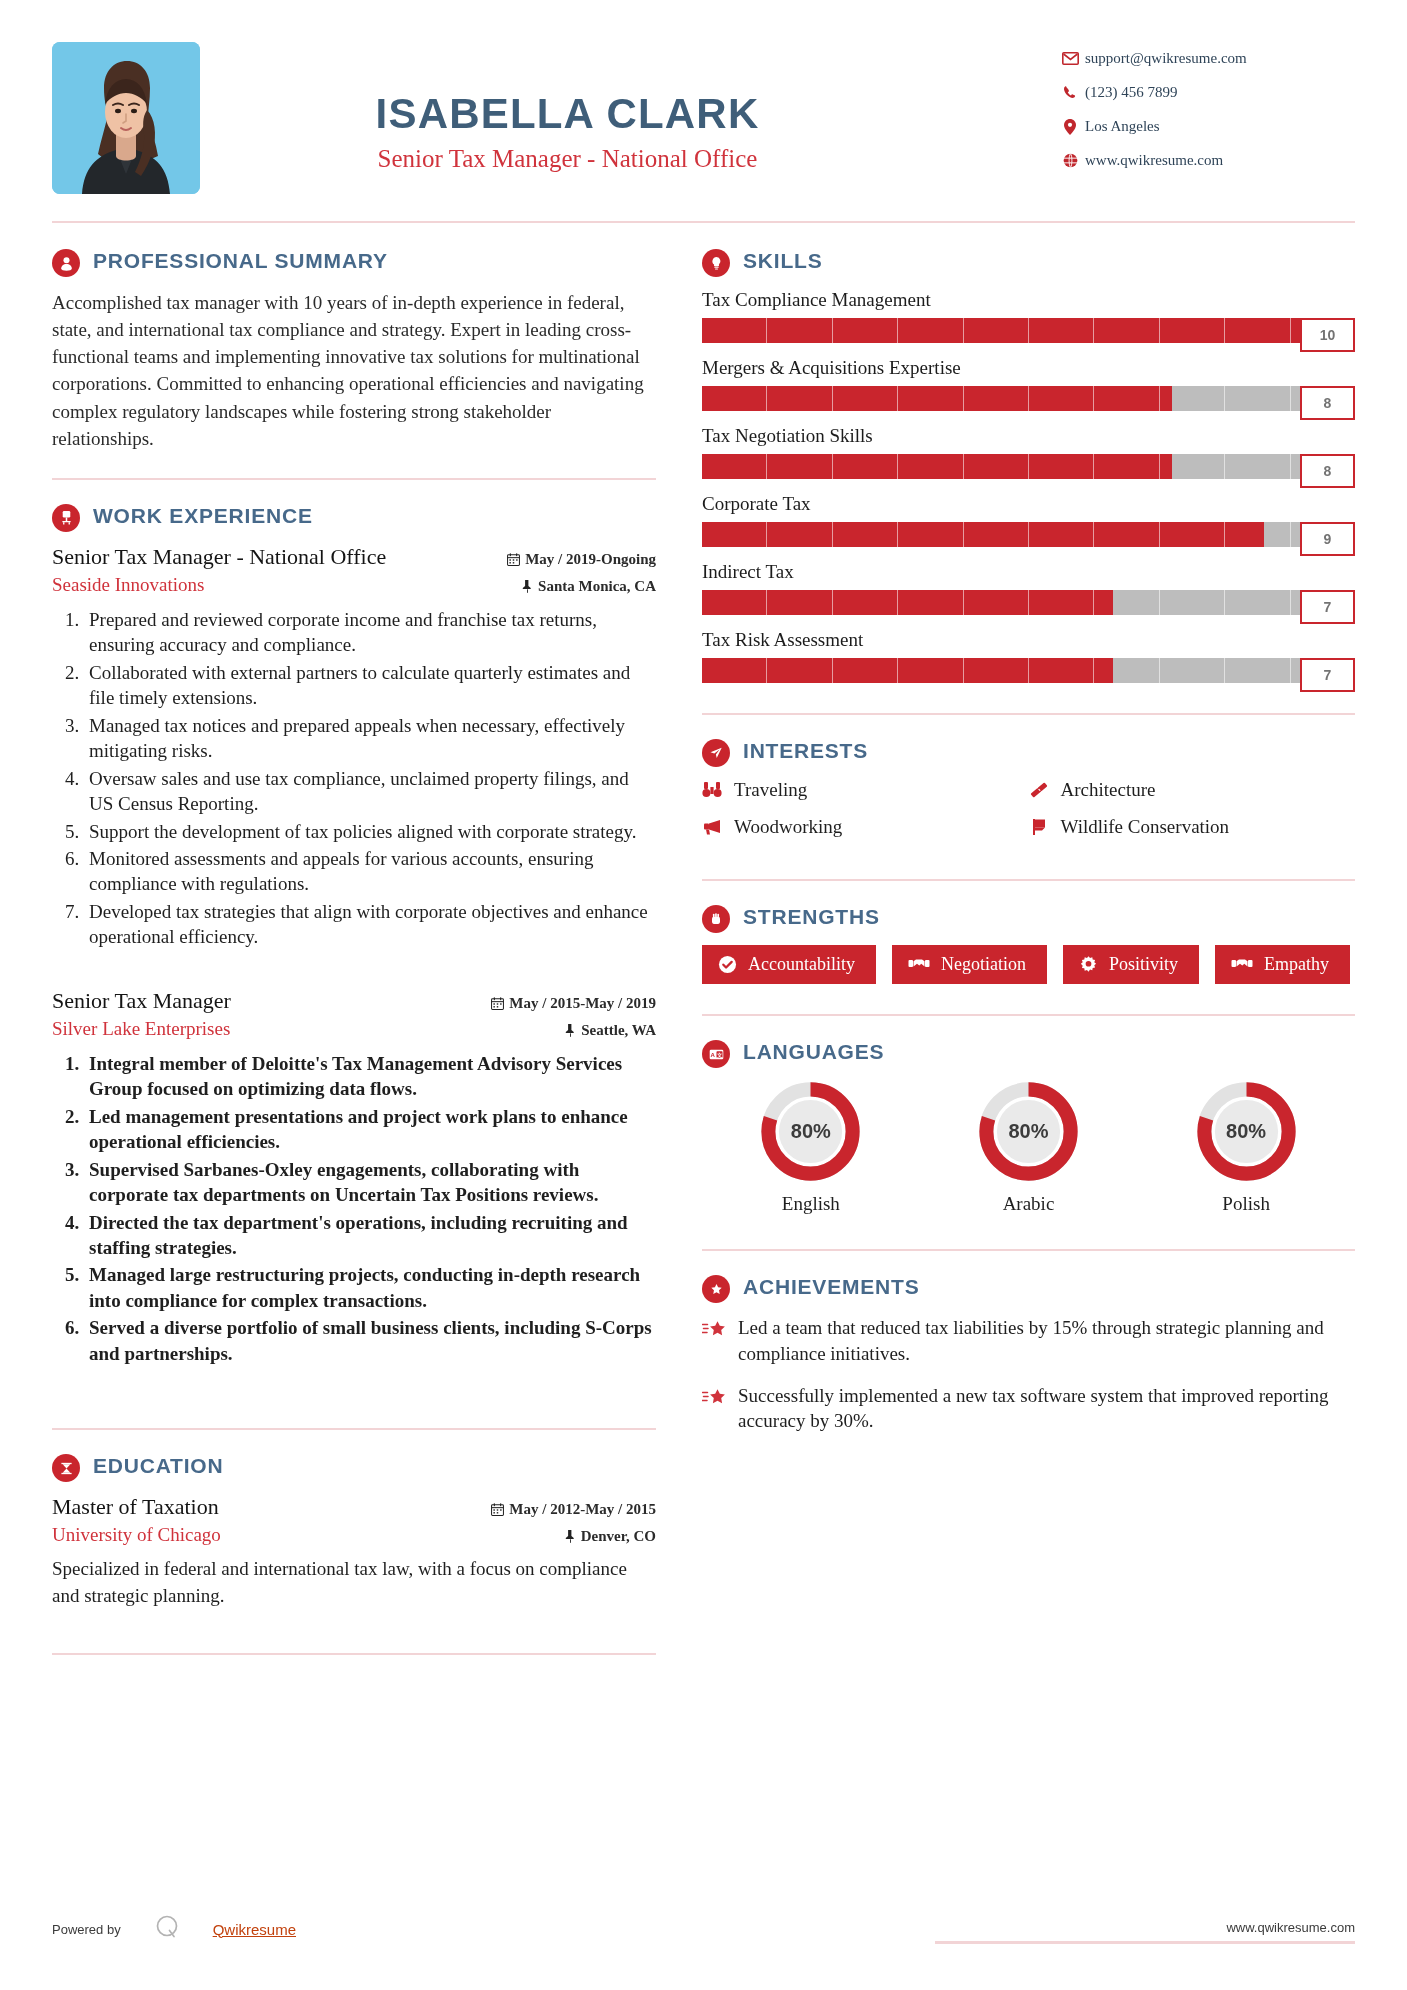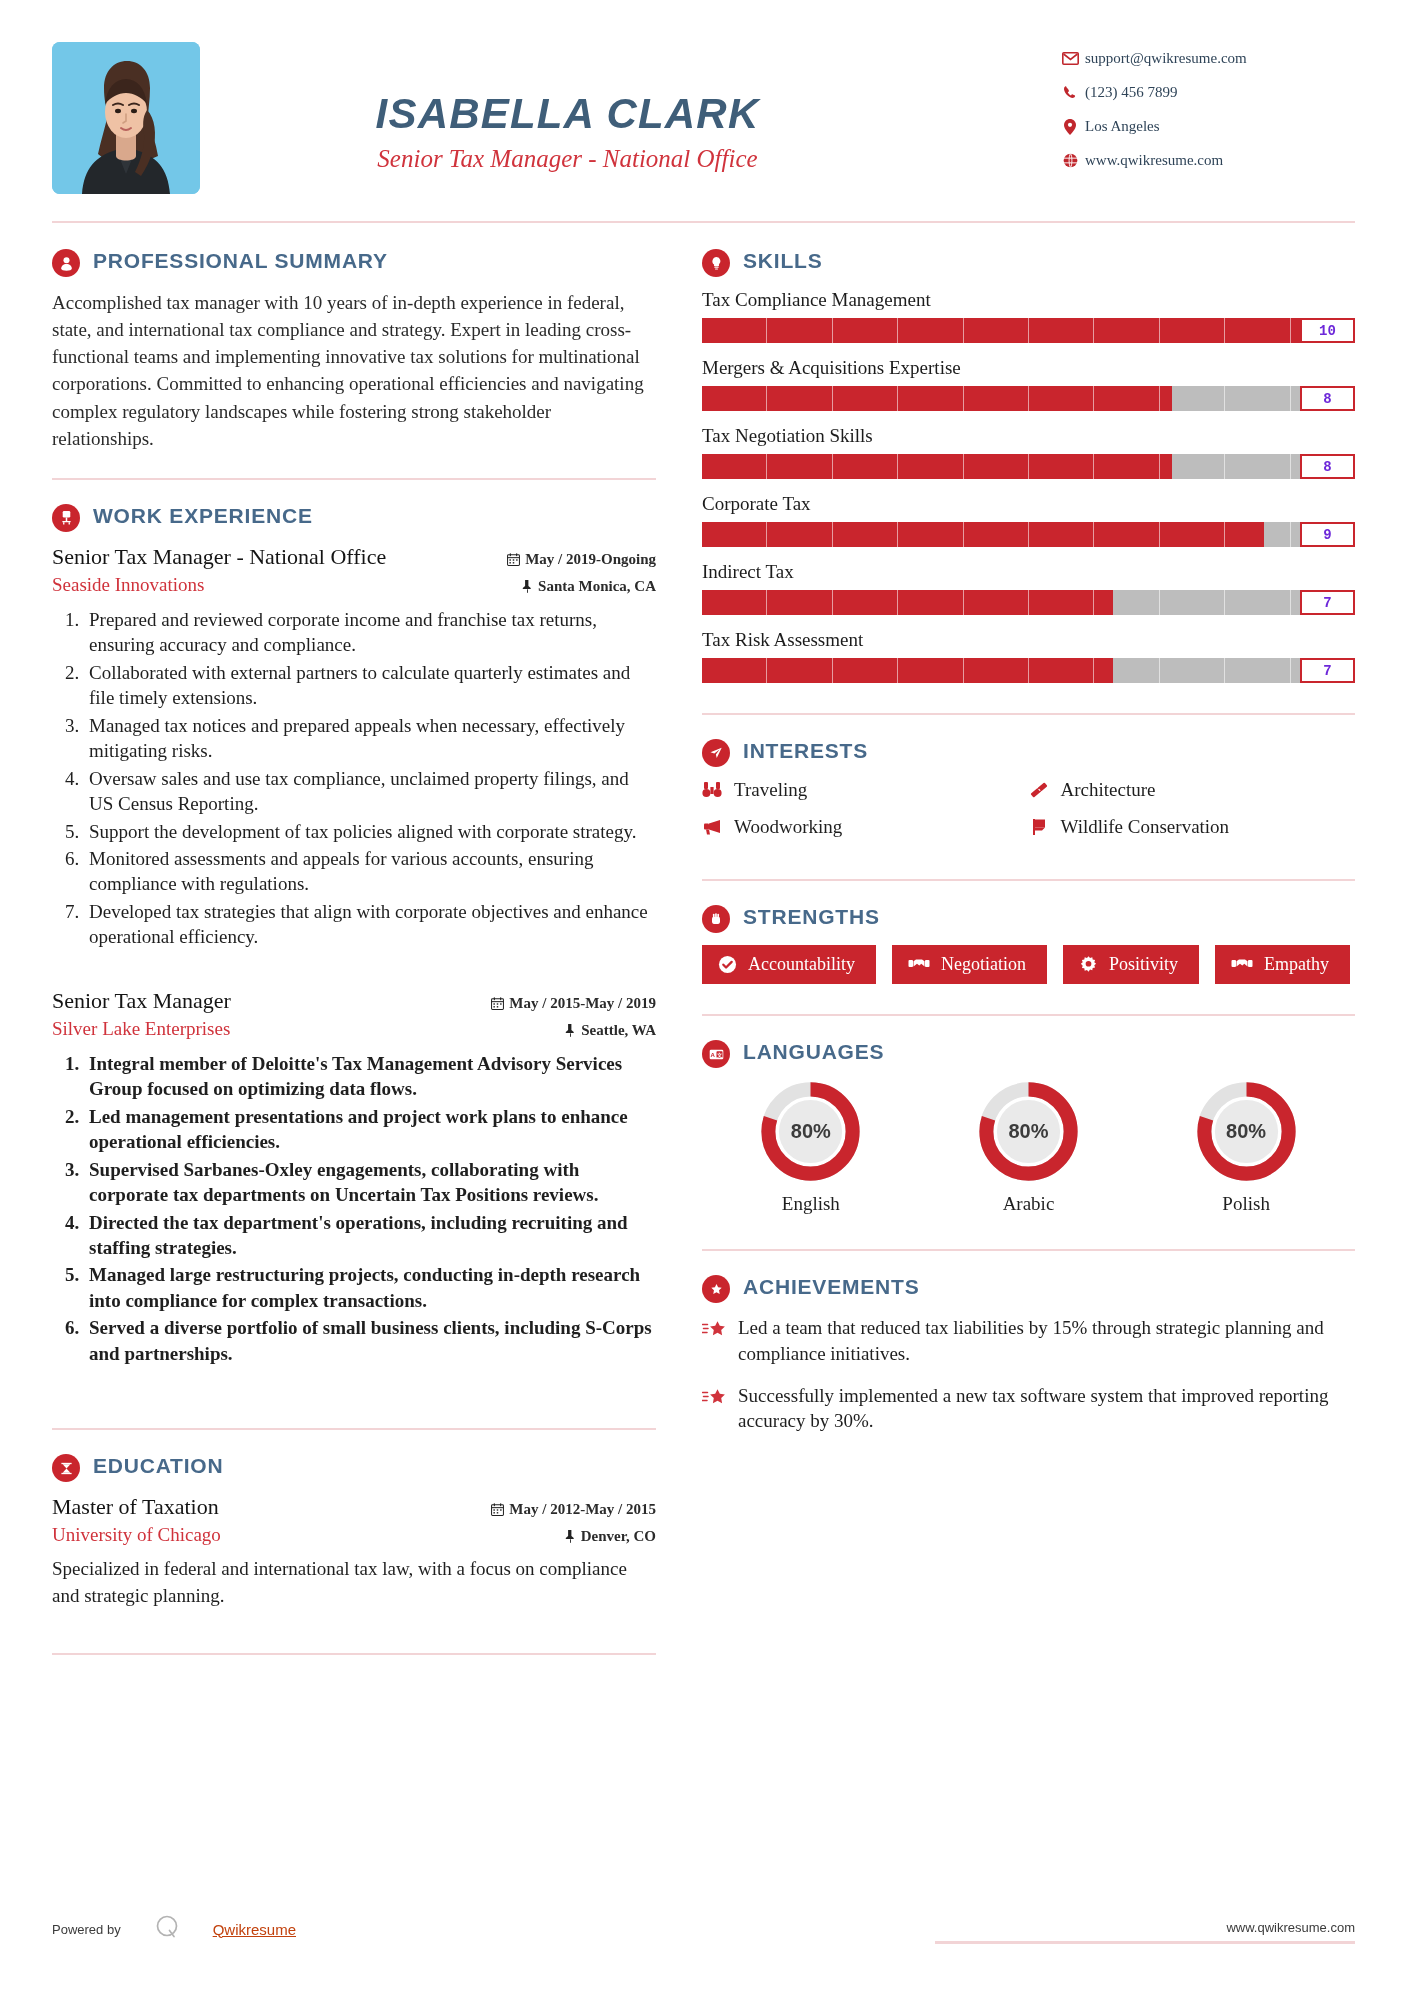--- a/index.html
+++ b/index.html
@@ -14,21 +14,21 @@
   .page { width: 1407px; height: 1990px; padding: 0 52px; position: relative; }
 
   
   .header { display: flex; align-items: flex-start; padding-top: 42px; }
   .photo-wrap {
     width: 148px; height: 152px; border-radius: 8px;
     background: #73c7e8; overflow: hidden; flex: 0 0 auto;
     position: relative;
   }
   .photo-svg { display:block; width:100%; height:100%; }
-  .name-block { flex: 1 1 auto; text-align: center; padding-top: 48px; padding-right: 120px; font-style: italic;}
+  .name-block { flex: 1 1 auto; text-align: center; padding-top: 48px; padding-right: 120px;}
   .name {
     font-family: "Liberation Sans", sans-serif;
     font-size: 42px; font-weight: 700; letter-spacing: 1.2px;
     color: #3f5e79;
   }
   .role {
     font-size: 25px; color: #d0333c; margin-top: 7px;
     font-family: "Liberation Serif", serif;
   }
   .contact { width: 300px; flex: 0 0 auto; padding-top: 8px; }
@@ -78,25 +78,25 @@
   .skill-name { font-size: 19px; color: #1c1c1c; margin-bottom: 7px; }
   .bar {
     position: relative; height: 25px; width: 100%;
     background: #bdbdbd; display: flex;
   }
   .bar-fill { background: #c9252d; height: 100%; }
   .bar-segs { position: absolute; inset: 0; display: flex; }
   .bar-segs i { flex: 1 1 0; border-right: 1px solid rgba(255,255,255,0.55); }
   .bar-segs i:last-child { border-right: none; }
   .bar-val {
-    position: absolute; right: 0; top: 0; height: 25px; width: 55px;
+    position: absolute; right: 0; top: 0; height: 34px; width: 55px;
     background: #fff; border: 2px solid #c9252d;
-    color: #6d28d9; font-size: 14px; font-weight: 700;
+    color: #737373; font-size: 14px; font-weight: 700;
     display: flex; align-items: center; justify-content: center;
-    font-family: Liberation Mono, monospace;
+    font-family: Liberation Sans, sans-serif;
   }
 
   
   .interests { display: flex; flex-wrap: wrap; }
   .int-item { width: 50%; display: flex; align-items: center; margin-bottom: 15px; font-size: 19px; }
   .int-ico { width: 32px; flex: 0 0 32px; color: #c9252d; display: flex; align-items: center; }
 
   
   .strengths { display: flex; flex-wrap: wrap; gap: 14px 16px; }
   .str-pill {

